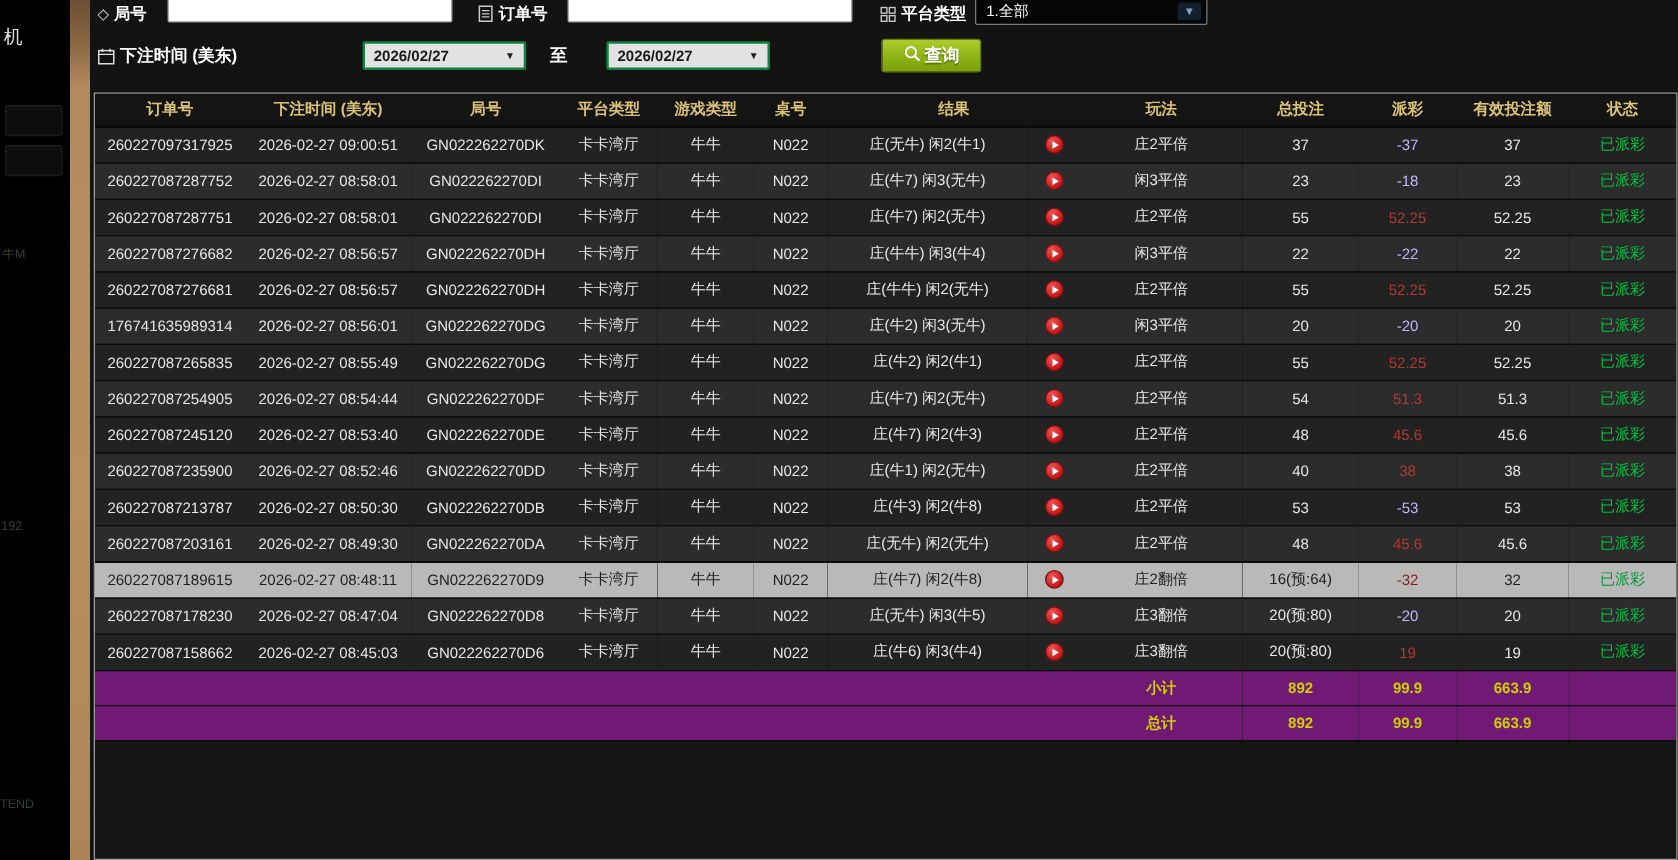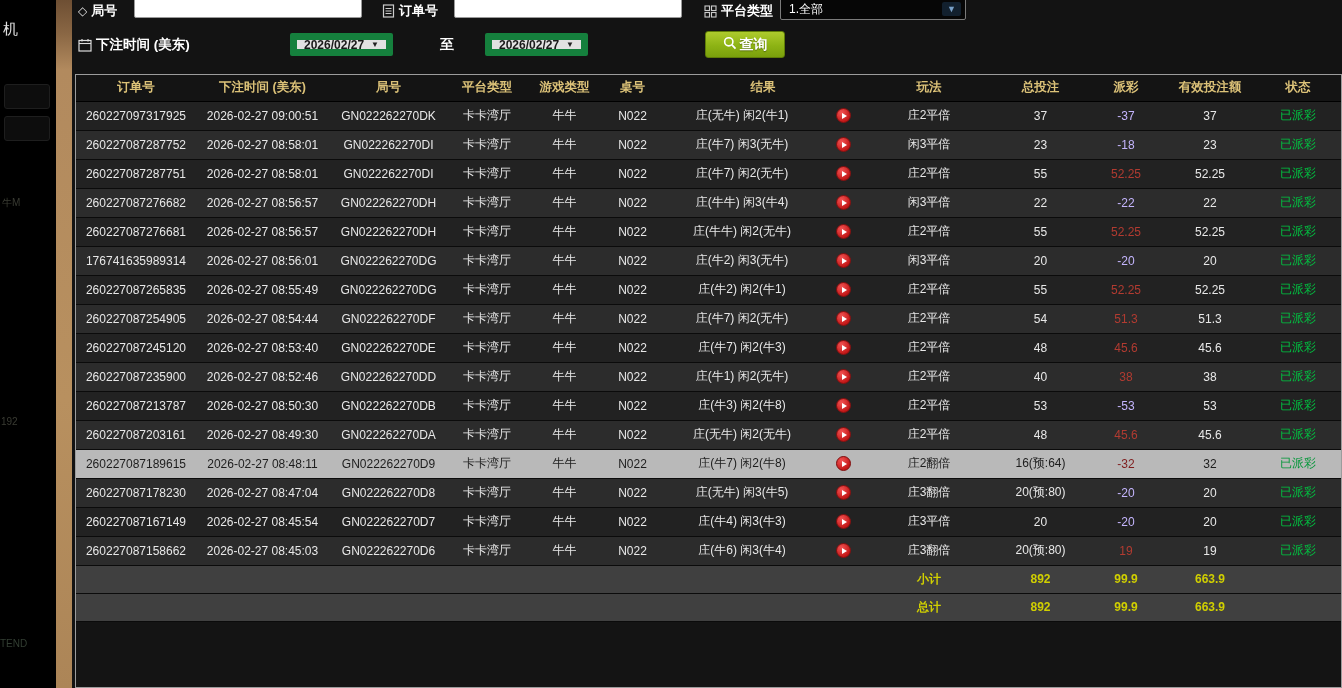--- a/index.html
+++ b/index.html
@@ -28,22 +28,22 @@
 
   .txt-input{position:absolute;top:-4px;height:22px;width:228px;background:#fff;
     border:1px solid #9a9a9a;border-radius:2px;padding:0 6px;font-size:12px;color:#222;}
   .in1{left:62px;} .in2{left:382px;}
 
   .platform-select{position:absolute;left:708px;top:-2px;width:186px;height:22px;background:#060606;
     border:1px solid #7a7a7a;border-radius:2px;color:#fff;font-size:12px;display:flex;
     align-items:center;justify-content:space-between;padding:0 4px 0 8px;cursor:pointer;}
   .sel-caret{color:#78a0c8;font-size:9px;background:#12202e;padding:2px 5px;border-radius:2px;}
 
-  .date-btn{position:absolute;top:33px;width:103px;height:23px;background:#e2e2e2;
-    border:7px solid #15803d;border-radius:2px;font-weight:bold;font-size:12px;color:#1a1a1a;
+  .date-btn{position:absolute;top:33px;width:131px;height:23px;background:#e2e2e2;
+    border:2px solid #15803d;border-radius:2px;font-weight:bold;font-size:12px;color:#1a1a1a;
     display:flex;align-items:center;justify-content:space-between;padding:0 7px;cursor:pointer;
     font-family:inherit;}
   .d1{left:218px;} .d2{left:413px;}
   .date-caret{font-size:8px;color:#222;}
   .to-label{position:absolute;left:368px;top:36px;color:#fff;font-weight:bold;font-size:14px;}
 
   .query-btn{position:absolute;left:633px;top:31px;width:80px;height:27px;cursor:pointer;
     background:linear-gradient(180deg,#aecb2d 0%,#8db314 55%,#7aa00c 100%);
     border:1px solid #5f7d07;border-radius:3px;color:#fff;font-weight:bold;font-size:14px;
     display:flex;align-items:center;justify-content:center;gap:3px;
@@ -58,21 +58,21 @@
   tbody td{height:29px;text-align:center;color:#e8e8e8;white-space:nowrap;overflow:hidden;
     border-bottom:1px solid #0b0b0b;}
   tbody.data-rows tr:nth-child(odd){background:#222222;}
   tbody.data-rows tr:nth-child(even){background:#2c2c2c;}
   tr.selected td{background:#b9b9b9;color:#1d1d1d;}
   td.red,.red{color:#b23b31;}
   td.green,.green{color:#c4b5fd;}
   td.status-cell{color:#00c341;}
   tr.selected td.status-cell{color:#009637;}
   tr.selected td.red{color:#7f1d1d;}
-  tbody.summary-rows tr{background:#404040;}
+  tbody.summary-rows tr{background:#701a75;}
   tbody.summary-rows td{height:28px;color:#d0cf00;font-weight:bold;}
 
   .play-btn{display:inline-flex;align-items:center;justify-content:center;width:15px;height:15px;
     border-radius:50%;background:radial-gradient(circle at 35% 30%,#f25454,#c41818 70%);
     border:1px solid #7e1010;cursor:pointer;vertical-align:middle;}
   .tri{width:0;height:0;border-left:5px solid #fff;border-top:3px solid transparent;
     border-bottom:3px solid transparent;margin-left:2px;}
 </style>
 </head>
 <body>
@@ -452,39 +452,20 @@
                 <span class="tri"></span>
               </span>
     </td>
     <td>庄3翻倍</td>
     <td>20(预:80)</td>
     <td class="green">-20</td>
     <td>20</td>
     <td class="status-cell">已派彩</td>
   </tr>
           <tr>
-    <td>260227087167149</td>
-    <td>2026-02-27 08:45:54</td>
-    <td>GN022262270D7</td>
-    <td>卡卡湾厅</td>
-    <td>牛牛</td>
-    <td>N022</td>
-    <td>庄(牛4) 闲3(牛3)</td>
-    <td>
-      <span class="play-btn">
-                <span class="tri"></span>
-              </span>
-    </td>
-    <td>庄3平倍</td>
-    <td>20</td>
-    <td class="green">-20</td>
-    <td>20</td>
-    <td class="status-cell">已派彩</td>
-  </tr>
-          <tr>
     <td>260227087158662</td>
     <td>2026-02-27 08:45:03</td>
     <td>GN022262270D6</td>
     <td>卡卡湾厅</td>
     <td>牛牛</td>
     <td>N022</td>
     <td>庄(牛6) 闲3(牛4)</td>
     <td>
       <span class="play-btn">
                 <span class="tri"></span>

